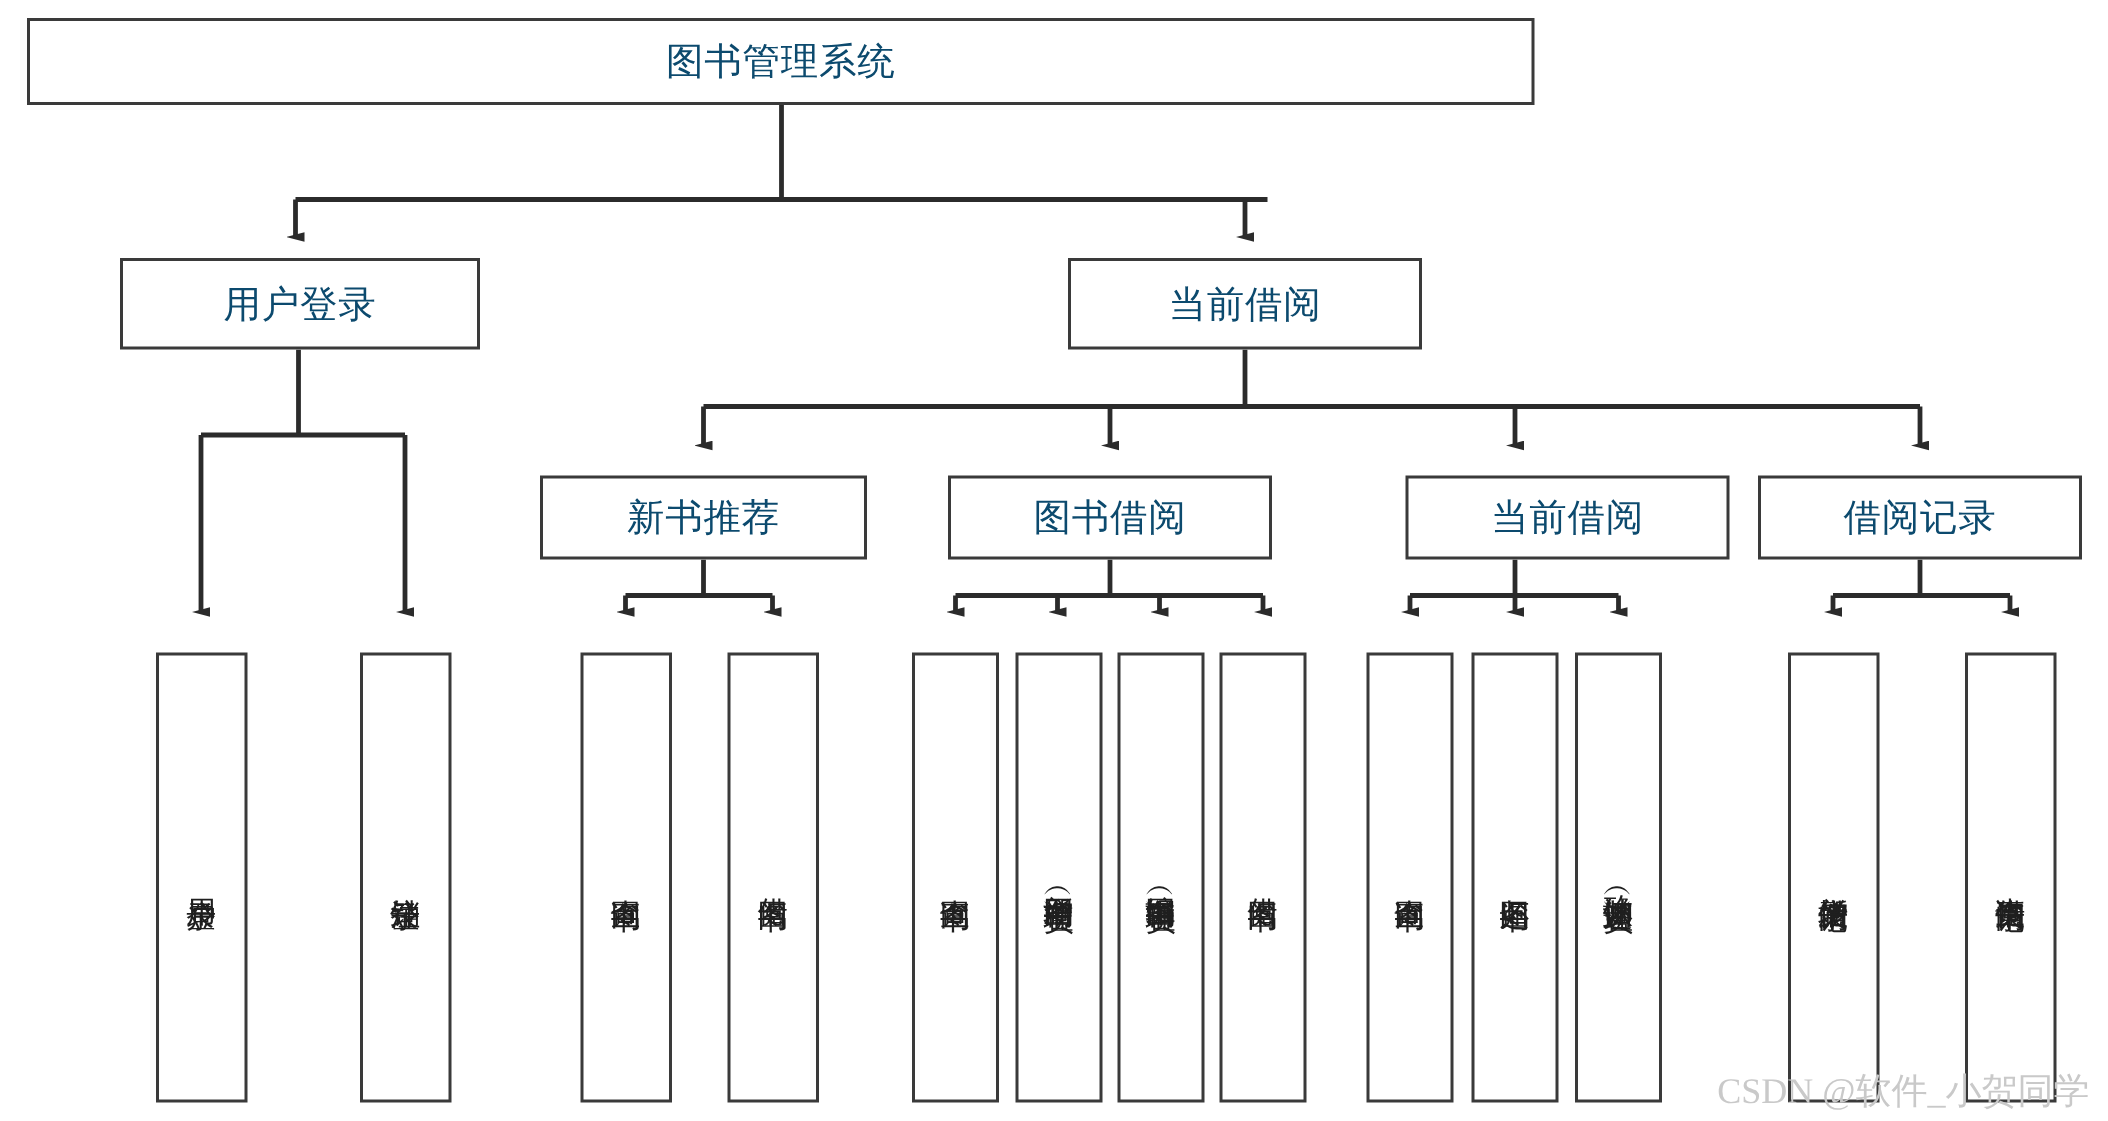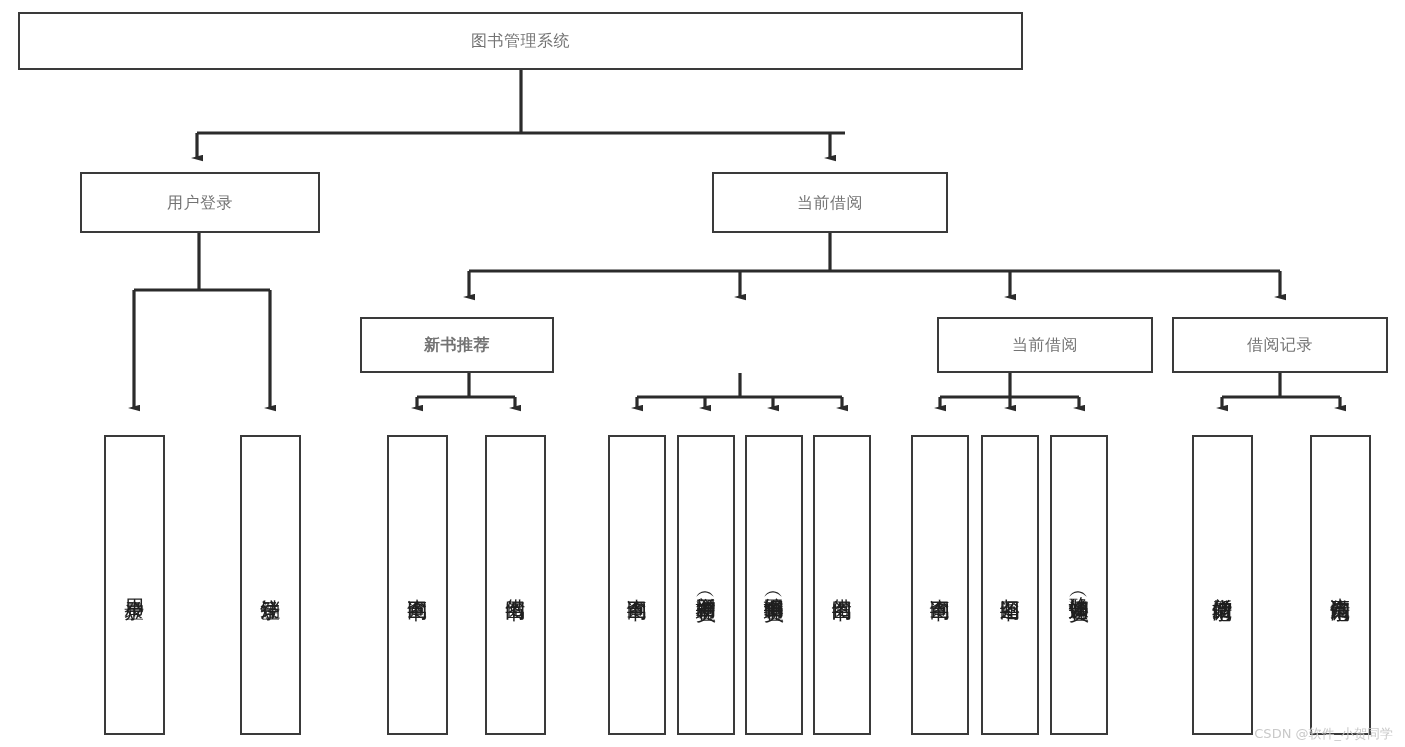--- a/index.html
+++ b/index.html
@@ -29,46 +29,47 @@
     position: absolute;
     box-sizing: border-box;
     background: #ffffff;
     border: 2px solid #3a3a3a;
     display: flex;
     align-items: center;
     justify-content: center;
     z-index: 5;
   }
   .node-label-h {
-    font-size: 16px;
-    color: #737373;
+    font-size: 25px;
+    color: #0c4a6e;
     line-height: 1.1;
     letter-spacing: 0.5px;
     white-space: nowrap;
     text-align: right;
   }
   .node-label-v {
     font-size: 20px;
     color: #1f1f1f;
     writing-mode: vertical-rl;
     text-orientation: upright;
     line-height: 1.22;
     letter-spacing: 1px;
     white-space: nowrap;
     text-align: center;
   }
   .watermark {
     position: absolute;
     right: 12px;
     bottom: 4px;
-    font-size: 13px;
+    font-size: 24px;
     color: #c9c9c9;
     z-index: 20;
     white-space: nowrap;
     user-select: none;
+    font-family: Liberation Serif, serif;
   }
 </style>
 </head>
 <body>
 
 <div id="canvas">
 
   <svg id="diagram-svg" viewBox="0 0 1405 747" xmlns="http://www.w3.org/2000/svg">
     <defs>
       <marker id="arrowhead" markerWidth="10" markerHeight="12" refX="3.2" refY="6" orient="auto" markerUnits="userSpaceOnUse">
@@ -123,22 +124,25 @@
     <span class="node-label-h">图书管理系统</span>
   </div>
 
   <div class="node-box" style="left:80px; top:172px; width:240px; height:61px;">
     <span class="node-label-h">用户登录</span>
   </div>
   <div class="node-box" style="left:712px; top:172px; width:236px; height:61px;">
     <span class="node-label-h">当前借阅</span>
   </div>
 
-  <div class="node-box" style="left:360px; top:317px; width:194px; height:56px;font-weight:bold;">
+  <div class="node-box" style="left:360px; top:317px; width:218px; height:56px;">
     <span class="node-label-h">新书推荐</span>
+  </div>
+  <div class="node-box" style="left:632px; top:317px; width:216px; height:56px;">
+    <span class="node-label-h">图书借阅</span>
   </div>
   <div class="node-box" style="left:937px; top:317px; width:216px; height:56px;">
     <span class="node-label-h">当前借阅</span>
   </div>
   <div class="node-box" style="left:1172px; top:317px; width:216px; height:56px;">
     <span class="node-label-h">借阅记录</span>
   </div>
 
   <div class="node-box" style="left:104px; top:435px; width:61px; height:300px;">
     <span class="node-label-v">用户登录</span>

